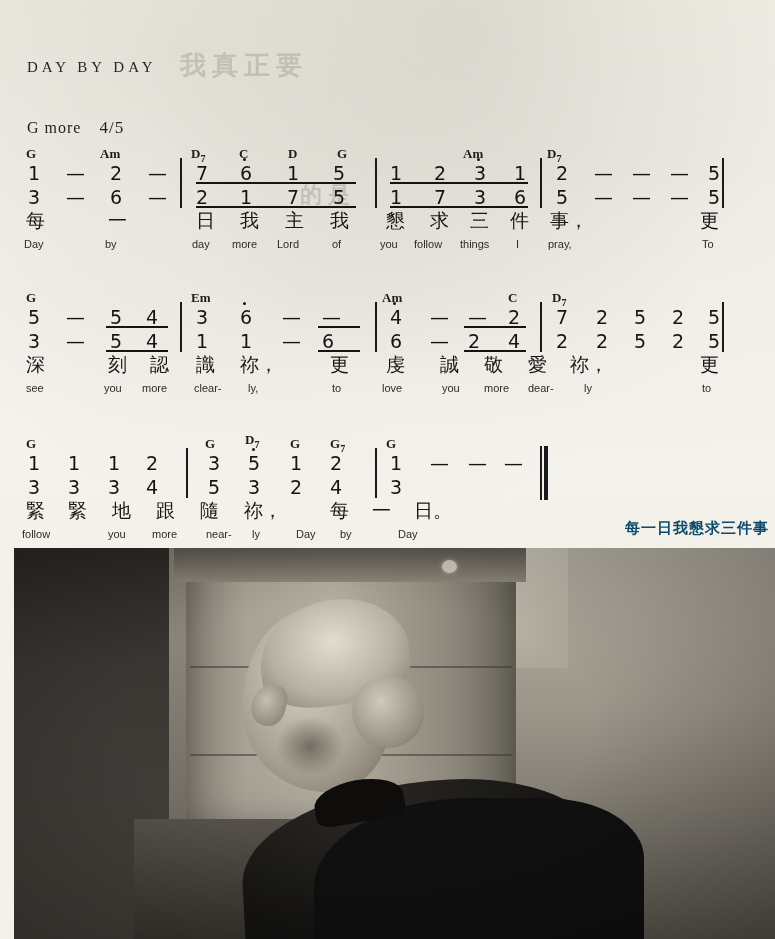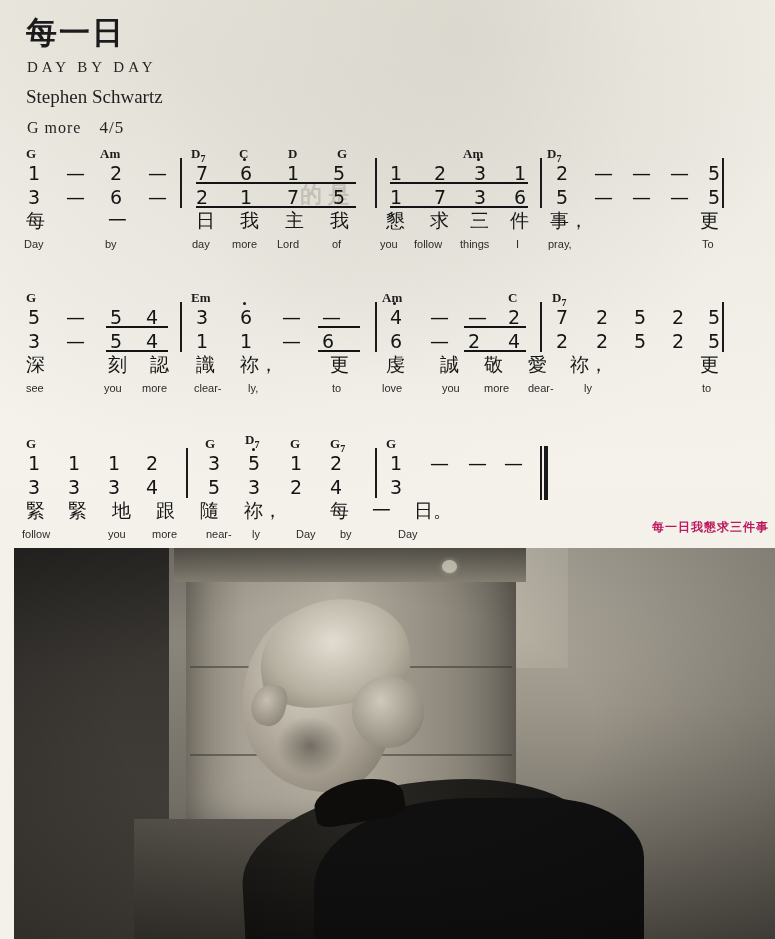--- a/index.html
+++ b/index.html
@@ -148,23 +148,23 @@
     font-family: "Liberation Sans", sans-serif;
     font-size: 11px;
     color: #2b2b2b;
     white-space: nowrap;
   }
 
   .caption-cn {
     position: absolute;
     right: 6px; top: 519px;
     font-family: "DejaVu Sans", sans-serif;
-    font-size: 12px;
+    font-size: 15px;
     font-weight: bold;
-    color: #be185d;
+    color: #0c4a6e;
     letter-spacing: 1px;
   }
 
   
   .photo {
     position: absolute;
     left: 14px; top: 548px;
     width: 761px; height: 391px;
     overflow: hidden;
     background: #6e6a62;
@@ -282,27 +282,26 @@
     position: absolute; left: 0; top: 548px; width: 14px; height: 391px;
     background: #f3f1ea;
   }
 </style>
 </head>
 <body>
 
 <div class="page">
   <div class="paper-noise"></div>
 
+  <div class="ghost-text" style="left:180px; top:48px; font-size:26px;">我真正要</div>
   <div class="ghost-text" style="left:300px; top:180px; font-size:22px;">的是</div>
 
   <div class="sheet">
 
-    <div class="title-cn">每一日</div>
     <div class="title-en">DAY  BY  DAY</div>
-    <div class="composer">Stephen Schwartz</div>
     <div class="keyline">
       <span>G more</span><span class="meter">4/5</span>
     </div>
 
     <div class="system sys1">
       <div class="chord" style="left:26px; top:0;">G</div>
       <div class="chord" style="left:100px; top:0;">Am</div>
       <div class="chord" style="left:191px; top:0;"><span>D</span><span class="sub">7</span></div>
       <div class="chord" style="left:239px; top:0;">C</div>
       <div class="chord" style="left:288px; top:0;">D</div>

